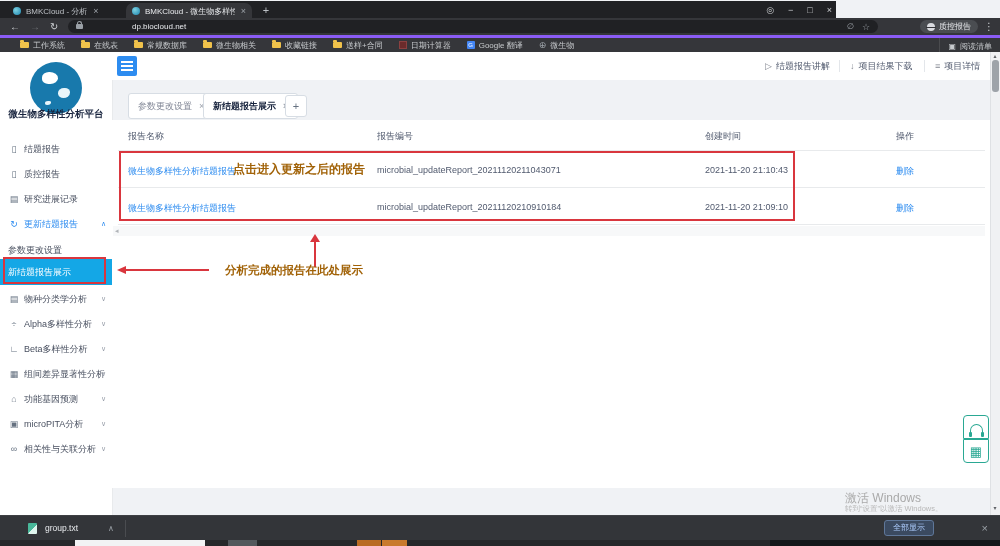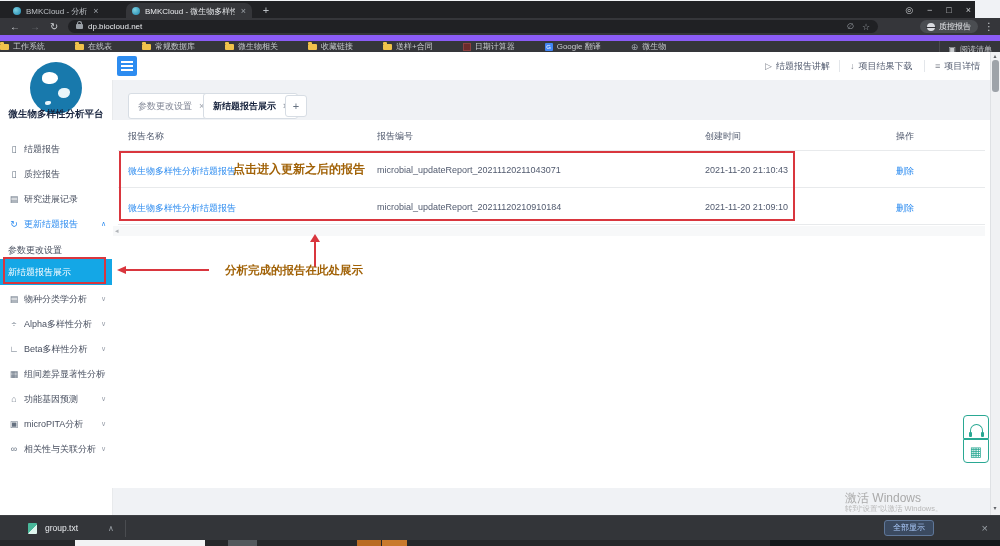--- a/index.html
+++ b/index.html
@@ -1,40 +1,40 @@
 <!DOCTYPE html>
 <html><head>
 <meta charset="utf-8">
 <style>
   html,body{margin:0;padding:0;}
   body{width:1000px;height:546px;font-family:"Liberation Sans","DejaVu Sans",sans-serif;}
   .screen{position:relative;width:1000px;height:546px;background:#f0f2f5;overflow:hidden;}
 
   
-  .titlebar{position:absolute;left:0;top:1px;width:975px;height:18px;background:#202124;}
+  .titlebar{position:absolute;left:0;top:1px;width:836px;height:18px;background:#202124;}
   .btab{position:absolute;top:2px;height:16px;display:flex;align-items:center;font-size:8px;color:#bdc1c6;padding:0 6px;box-sizing:border-box;}
   .btab.active{background:#35363a;color:#e8eaed;border-radius:7px 7px 0 0;}
   .favicon{width:8px;height:8px;border-radius:50%;background:radial-gradient(circle at 35% 35%,#7ed0e0,#1b87b0);margin-right:5px;flex:0 0 auto;}
   .btab .ttl{white-space:nowrap;overflow:hidden;max-width:96px;}
   .btab .cls{margin-left:6px;color:#9aa0a6;font-size:9px;}
   .newtab{position:absolute;left:258px;top:2px;width:16px;height:14px;color:#bdc1c6;font-size:11px;text-align:center;line-height:14px;}
   .winctrl{position:absolute;right:4px;top:0;height:18px;display:flex;align-items:center;gap:14px;color:#c9cccf;font-size:9px;}
 
   .urlbar{position:absolute;left:0;top:18px;width:1000px;height:17px;background:#35363a;}
   .navic{position:absolute;top:0;height:17px;line-height:17px;font-size:10px;color:#d0d3d6;}
   .urlpill{position:absolute;left:68px;top:2px;width:810px;height:13px;background:#202124;border-radius:7px;display:flex;align-items:center;padding:0 8px;box-sizing:border-box;font-size:8px;}
   .lock{width:7px;height:5px;background:#9aa0a6;border-radius:1px;position:relative;display:inline-block;margin-right:5px;flex:0 0 auto;}
   .lock::before{content:"";position:absolute;top:-3px;left:1px;width:3px;height:3px;border:1px solid #9aa0a6;border-bottom:none;border-radius:3px 3px 0 0;}
-  .dom{color:#e8eaed;}
+  .dom{color:#e8eaed;margin-left:44px;}
   .pth{color:#9aa0a6;white-space:nowrap;overflow:hidden;}
   .incog{position:absolute;right:22px;top:2px;height:13px;background:#4a4d51;border-radius:7px;display:flex;align-items:center;padding:0 7px;color:#e8eaed;font-size:8px;}
   .spy{width:8px;height:8px;border-radius:50%;background:#dadce0;display:inline-block;position:relative;margin-right:4px;}
   .spy::before{content:"";position:absolute;top:4px;left:-1px;right:-1px;height:1.5px;background:#35363a;}
 
-  .bookbar{position:absolute;left:0;top:35px;width:1000px;height:17px;background:#35363a;border-top:6px solid #8b5cf6;box-sizing:border-box;display:flex;align-items:center;padding-left:0;gap:30px;font-size:8px;color:#c7cacd;}
+  .bookbar{position:absolute;left:0;top:35px;width:1000px;height:17px;background:#35363a;border-top:3px solid #8b5cf6;box-sizing:border-box;display:flex;align-items:center;padding-left:20px;gap:16px;font-size:8px;color:#c7cacd;}
   .bm{display:flex;align-items:center;white-space:nowrap;}
   .folder{width:9px;height:6px;background:#f0c24b;border-radius:1px;position:relative;display:inline-block;margin-right:4px;}
   .folder::before{content:"";position:absolute;top:-2px;left:0;width:4px;height:2px;background:#f0c24b;border-radius:1px 1px 0 0;}
   .cal-ic{width:8px;height:8px;background:#6b2b2b;border:1px solid #8b4040;box-sizing:border-box;margin-right:4px;}
   .gt-ic{width:8px;height:8px;background:#4285f4;border-radius:1px;margin-right:4px;color:#fff;font-size:6px;line-height:8px;text-align:center;}
   .glb{margin-right:4px;color:#9aa0a6;font-size:9px;}
   .readlist{position:absolute;right:8px;top:0;height:16px;display:flex;align-items:center;gap:4px;color:#c7cacd;border-left:1px solid #4a4b4e;padding-left:8px;}
 
   
   .sidebar{position:absolute;left:0;top:52px;width:112px;height:463px;background:#ffffff;box-shadow:1px 0 0 #e8eaec;}

